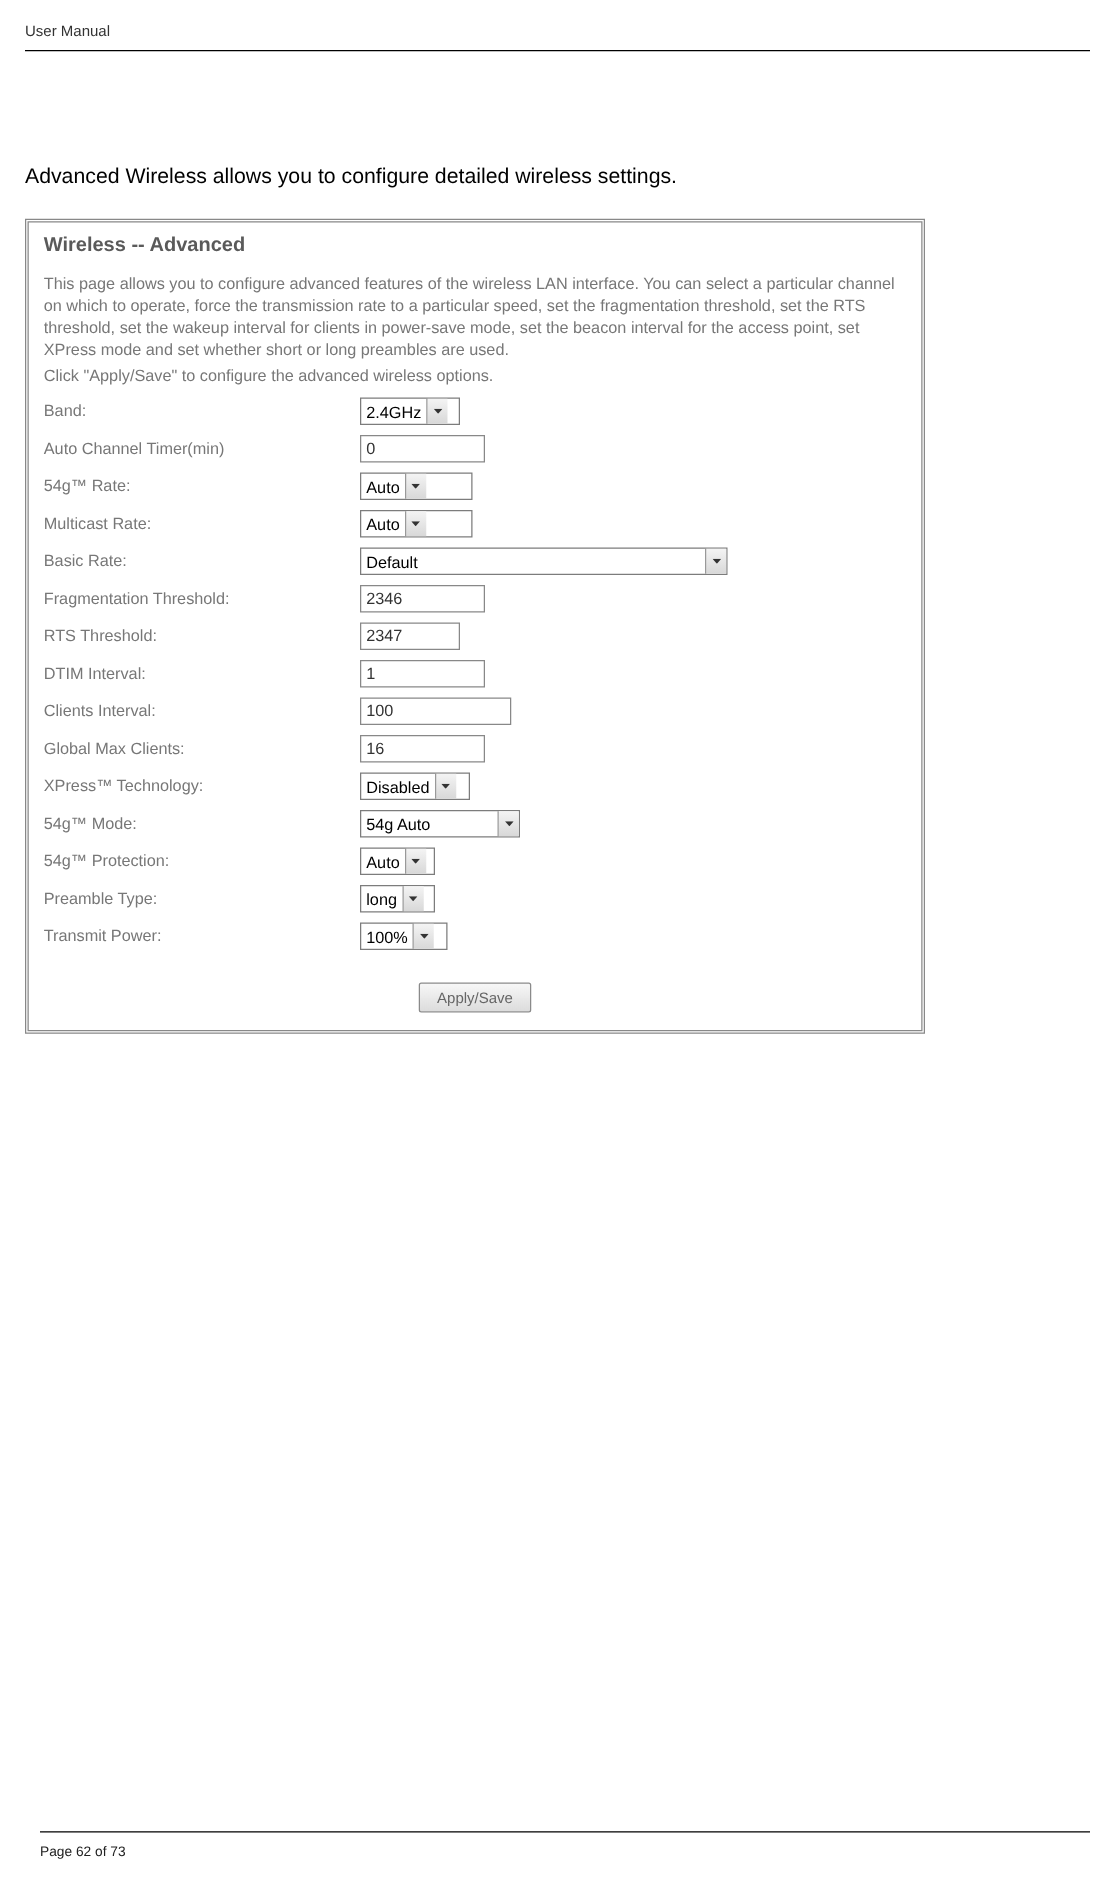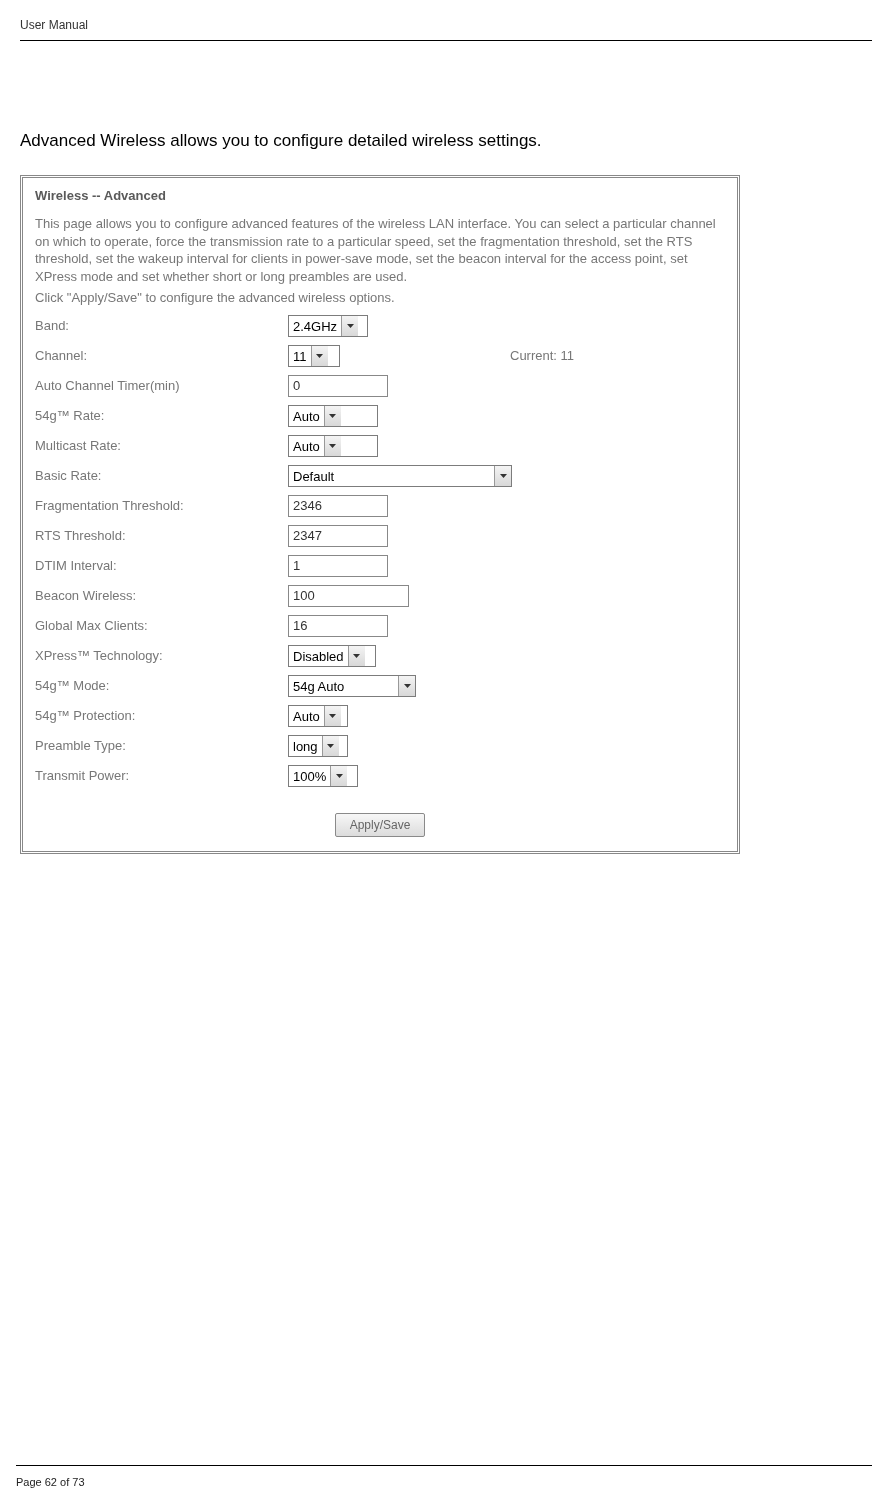--- a/index.html
+++ b/index.html
@@ -43,21 +43,21 @@
   .panel-inner {
     padding: 10px 12px 14px 12px;
     font-family: Verdana, Geneva, sans-serif;
     font-size: 13px;
     color: #6f6f6f;
   }
   .panel-title {
     font-weight: bold;
     color: #5a5a5a;
     margin-bottom: 12px;
-    font-size: 13px;
+    font-size: 16px;
   }
   .panel-text {
     line-height: 1.35;
     margin-bottom: 4px;
     color: #777;
   }
   .form-area {
   }
   .form-row {
     display: flex;
@@ -116,21 +116,21 @@
     border: 1px solid #8a8a8a;
     background: linear-gradient(#f7f7f7, #dcdcdc);
     color: #666;
     font-family: Verdana, Geneva, sans-serif;
     font-size: 12px;
     padding: 4px 14px;
     border-radius: 2px;
   }
   .footer {
     position: absolute;
-    left: 16px;
+    left: 32px;
     right: 20px;
     bottom: 16px;
     border-top: 1px solid #000;
     padding-top: 6px;
   }
   .footer-text {
     font-size: 11px;
     color: #222;
   }
 </style>
@@ -157,34 +157,20 @@
               <span class="sel-text">2.4GHz</span>
               <span class="sel-btn">
                   <svg width="7" height="4">
                     <polygon points="0,0 7,0 3.5,4" fill="#333"></polygon>
                   </svg>
                 </span>
             </div>
           </div>
         </div>
 
-        <div class="form-row">
-          <div class="form-label">Channel:</div>
-          <div class="form-field">
-            <div class="select-box" style="width:52px">
-              <span class="sel-text">11</span>
-              <span class="sel-btn">
-                  <svg width="7" height="4">
-                    <polygon points="0,0 7,0 3.5,4" fill="#333"></polygon>
-                  </svg>
-                </span>
-            </div>
-            <span class="current-label">Current: 11</span>
-          </div>
-        </div>
 
         <div class="form-row">
           <div class="form-label">Auto Channel Timer(min)</div>
           <div class="form-field">
             <input class="text-input" style="width: 100px;" value="0">
           </div>
         </div>
 
         <div class="form-row">
           <div class="form-label">54g™ Rate:</div>
@@ -210,54 +196,54 @@
                     <polygon points="0,0 7,0 3.5,4" fill="#333"></polygon>
                   </svg>
                 </span>
             </div>
           </div>
         </div>
 
         <div class="form-row">
           <div class="form-label">Basic Rate:</div>
           <div class="form-field">
-            <div class="select-box" style="width:224px">
+            <div class="select-box" style="width:294px">
               <span class="sel-text" style="flex:1">Default</span>
               <span class="sel-btn">
                   <svg width="7" height="4">
                     <polygon points="0,0 7,0 3.5,4" fill="#333"></polygon>
                   </svg>
                 </span>
             </div>
           </div>
         </div>
 
         <div class="form-row">
           <div class="form-label">Fragmentation Threshold:</div>
           <div class="form-field">
             <input class="text-input" style="width: 100px;" value="2346">
           </div>
         </div>
 
         <div class="form-row">
           <div class="form-label">RTS Threshold:</div>
           <div class="form-field">
-            <input class="text-input" style="width: 100px;" value="2347">
+            <input class="text-input" style="width: 80px;" value="2347">
           </div>
         </div>
 
         <div class="form-row">
           <div class="form-label">DTIM Interval:</div>
           <div class="form-field">
             <input class="text-input" style="width: 100px;" value="1">
           </div>
         </div>
 
         <div class="form-row">
-          <div class="form-label">Beacon Wireless:</div>
+          <div class="form-label">Clients Interval:</div>
           <div class="form-field">
             <input class="text-input" style="width: 121px;" value="100">
           </div>
         </div>
 
         <div class="form-row">
           <div class="form-label">Global Max Clients:</div>
           <div class="form-field">
             <input class="text-input" style="width: 100px;" value="16">
           </div>

